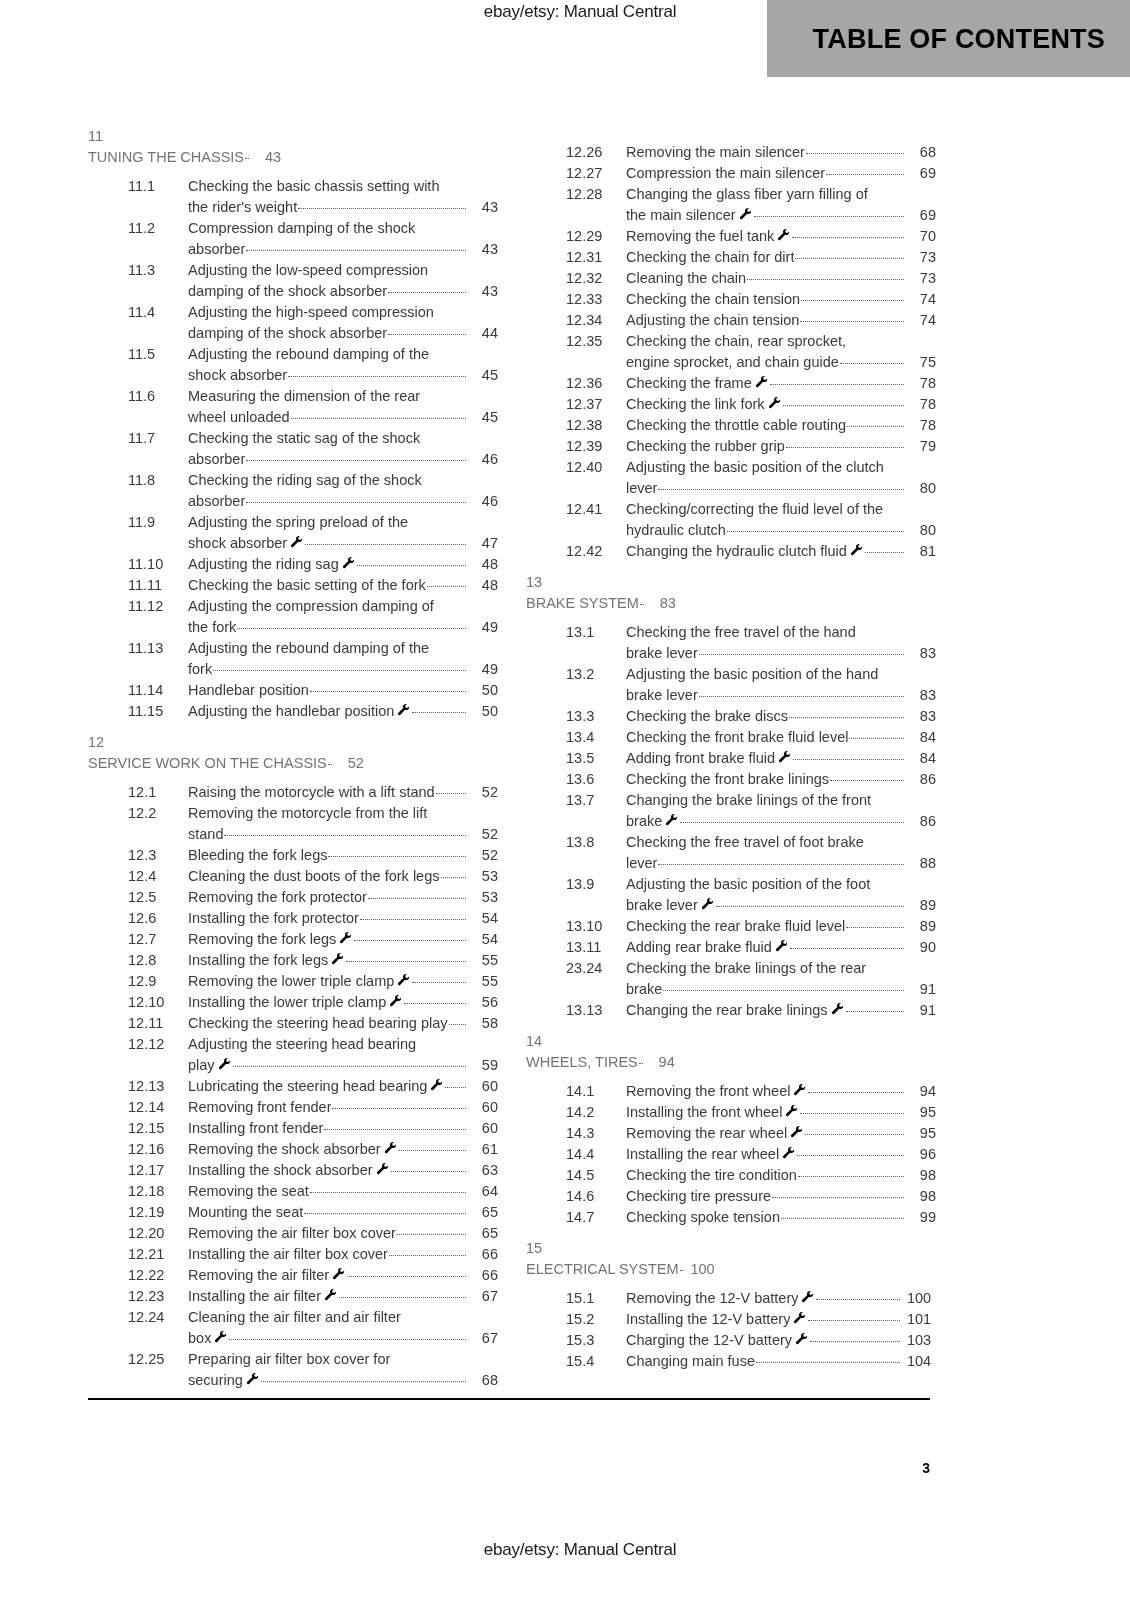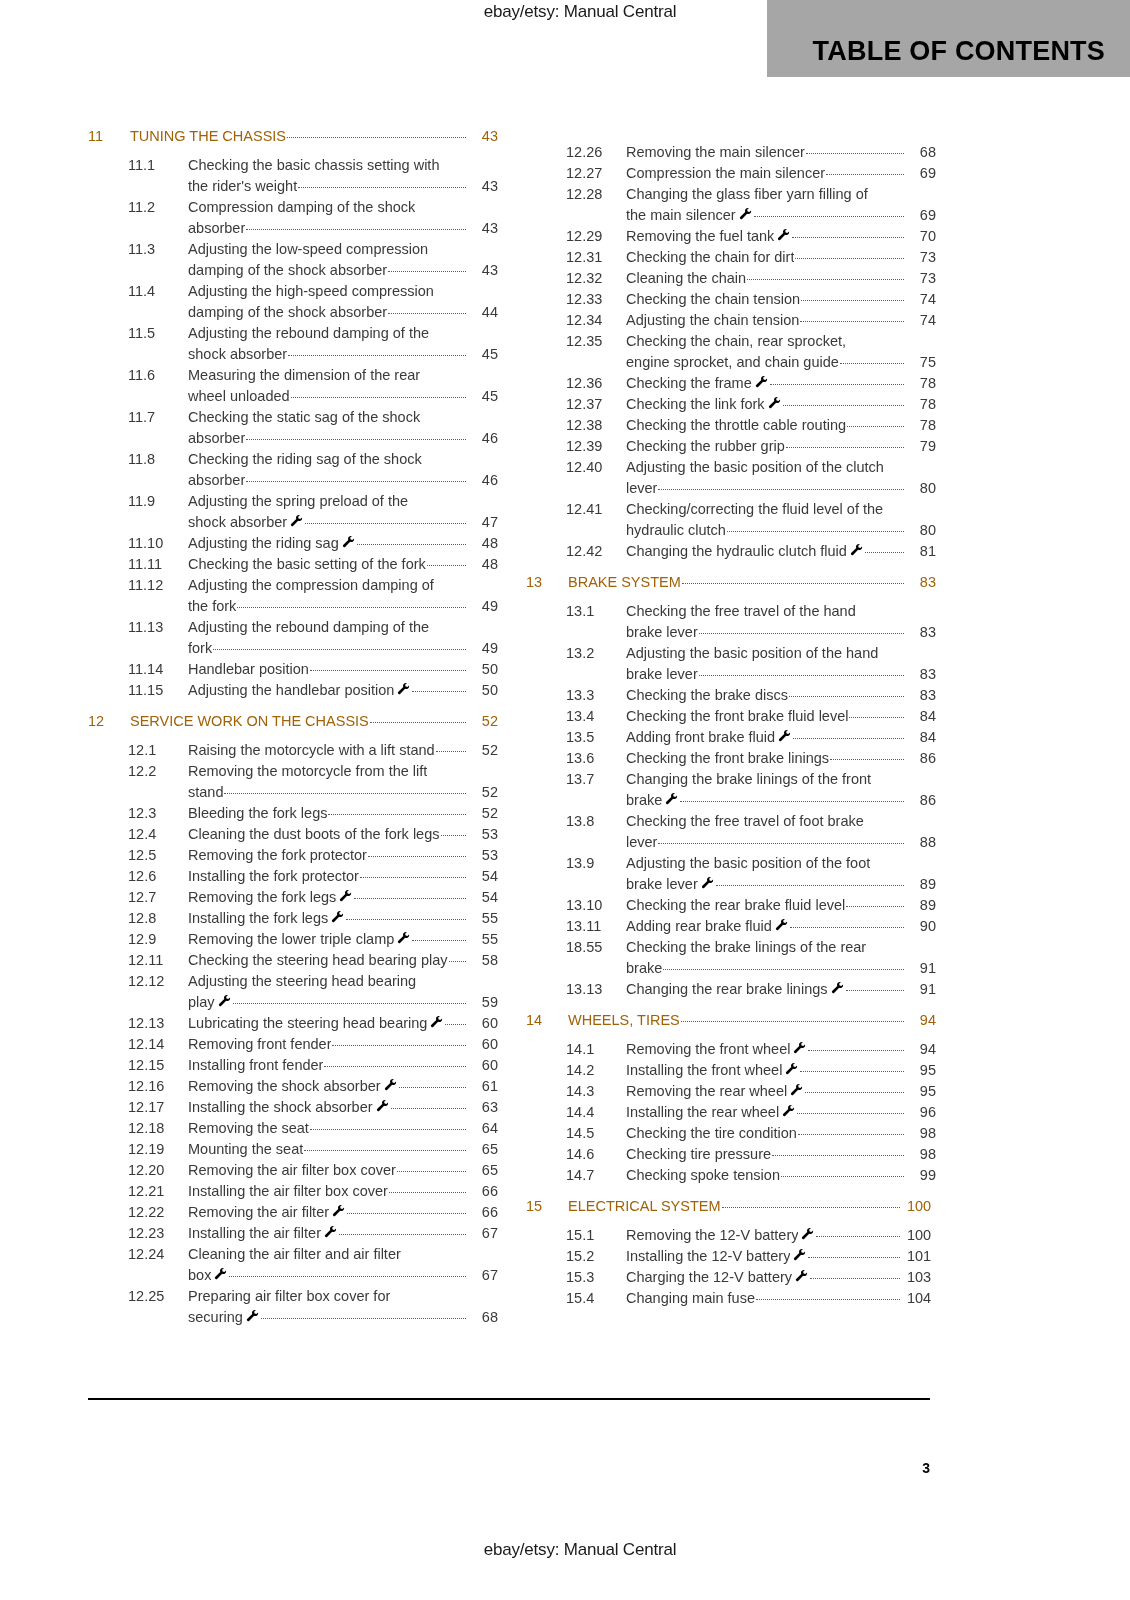--- a/index.html
+++ b/index.html
@@ -36,21 +36,21 @@
     position: absolute;
     left: 767px;
     top: 0;
     width: 363px;
     height: 77px;
     background: #a6a6a6;
   }
   .header-band-title {
     position: absolute;
     right: 25px;
-    top: 36px;
+    top: 24px;
     font-size: 27px;
     font-weight: bold;
     color: #000000;
     letter-spacing: 0.2px;
     white-space: nowrap;
   }
 
   
   .col {
     position: absolute;
@@ -62,23 +62,24 @@
   
   .toc-chapter,
   .toc-entry {
     display: flex;
     align-items: flex-start;
     font-size: 14.5px;
     line-height: 21px;
     color: #3a3a3a;
   }
   .toc-chapter {
-    color: #a16207;
+    color: #737373;
     margin-top: 10px;
     margin-bottom: 8px;
+    flex-direction: column;
   }
   .toc-chapter:first-child { margin-top: 0; }
 
   .num {
     flex: 0 0 auto;
     text-align: left;
   }
   .toc-chapter .num { width: 42px; }
   .toc-entry   .num { width: 60px; margin-left: 40px; }
 
@@ -502,20 +503,35 @@
             <svg viewBox="0 0 16 16" width="13" height="13" aria-hidden="true">
               <path fill="#000000" d="M11.9 1.2c-1.9-0.5-3.9 0.6-4.4 2.5-0.2 0.8-0.1 1.6 0.2 2.3L1.4 12.3c-0.5 0.5-0.5 1.3 0 1.8l0.6 0.6c0.5 0.5 1.3 0.5 1.8 0l6.2-6.3c0.7 0.3 1.5 0.4 2.3 0.2 1.9-0.5 3-2.5 2.5-4.4l-2 2-2.2-0.6-0.6-2.2 2-2z"></path>
             </svg>
           </span>
           <span class="leader"></span>
           <span class="pageno">55</span>
         </div>
       </div>
     </div>
     <div class="toc-entry">
+      <span class="num">12.10</span>
+      <div class="title-wrap">
+        <div class="title-line">
+          <span class="title-text">Installing the lower triple clamp</span>
+          <span class="wrench">
+            <svg viewBox="0 0 16 16" width="13" height="13" aria-hidden="true">
+              <path fill="#000000" d="M11.9 1.2c-1.9-0.5-3.9 0.6-4.4 2.5-0.2 0.8-0.1 1.6 0.2 2.3L1.4 12.3c-0.5 0.5-0.5 1.3 0 1.8l0.6 0.6c0.5 0.5 1.3 0.5 1.8 0l6.2-6.3c0.7 0.3 1.5 0.4 2.3 0.2 1.9-0.5 3-2.5 2.5-4.4l-2 2-2.2-0.6-0.6-2.2 2-2z"></path>
+            </svg>
+          </span>
+          <span class="leader"></span>
+          <span class="pageno">56</span>
+        </div>
+      </div>
+    </div>
+    <div class="toc-entry">
       <span class="num">12.11</span>
       <div class="title-wrap">
         <div class="title-line">
           <span class="title-text">Checking the steering head bearing play</span>
           <span class="leader"></span>
           <span class="pageno">58</span>
         </div>
       </div>
     </div>
     <div class="toc-entry">
@@ -1079,21 +1095,21 @@
             <svg viewBox="0 0 16 16" width="13" height="13" aria-hidden="true">
               <path fill="#000000" d="M11.9 1.2c-1.9-0.5-3.9 0.6-4.4 2.5-0.2 0.8-0.1 1.6 0.2 2.3L1.4 12.3c-0.5 0.5-0.5 1.3 0 1.8l0.6 0.6c0.5 0.5 1.3 0.5 1.8 0l6.2-6.3c0.7 0.3 1.5 0.4 2.3 0.2 1.9-0.5 3-2.5 2.5-4.4l-2 2-2.2-0.6-0.6-2.2 2-2z"></path>
             </svg>
           </span>
           <span class="leader"></span>
           <span class="pageno">90</span>
         </div>
       </div>
     </div>
     <div class="toc-entry">
-      <span class="num">18.55</span>
+      <span class="num">23.24</span>
       <div class="title-wrap">
         <div class="title-line cont-line">
           <span class="title-text">Checking the brake linings of the rear</span>
           <span class="leader hidden"></span>
           <span class="pageno" style="visibility: hidden;">91</span>
         </div>
         <div class="title-line">
           <span class="title-text">brake</span>
           <span class="leader"></span>
           <span class="pageno">91</span>

